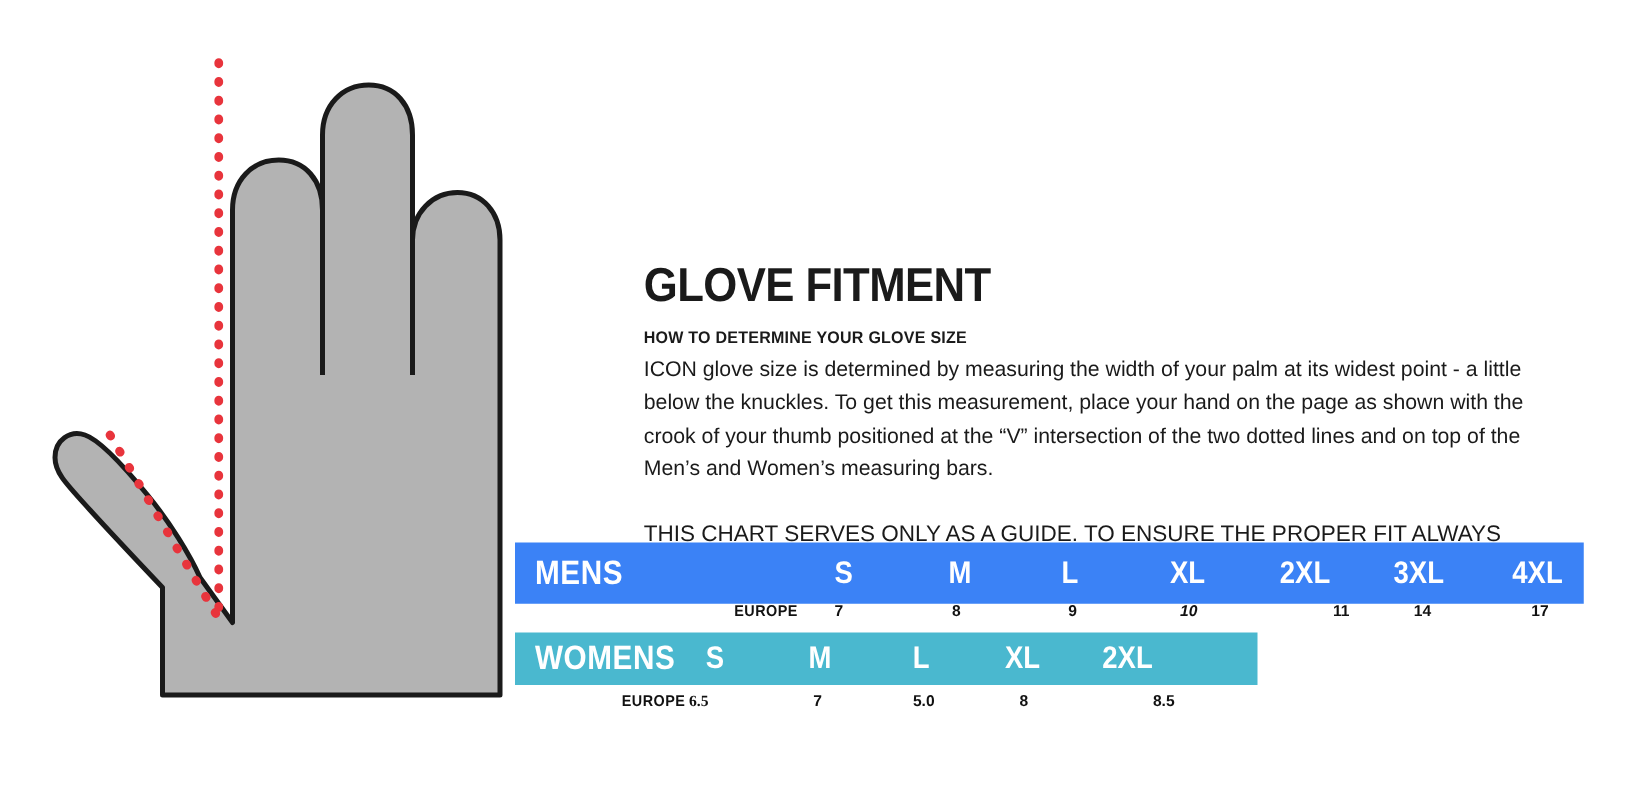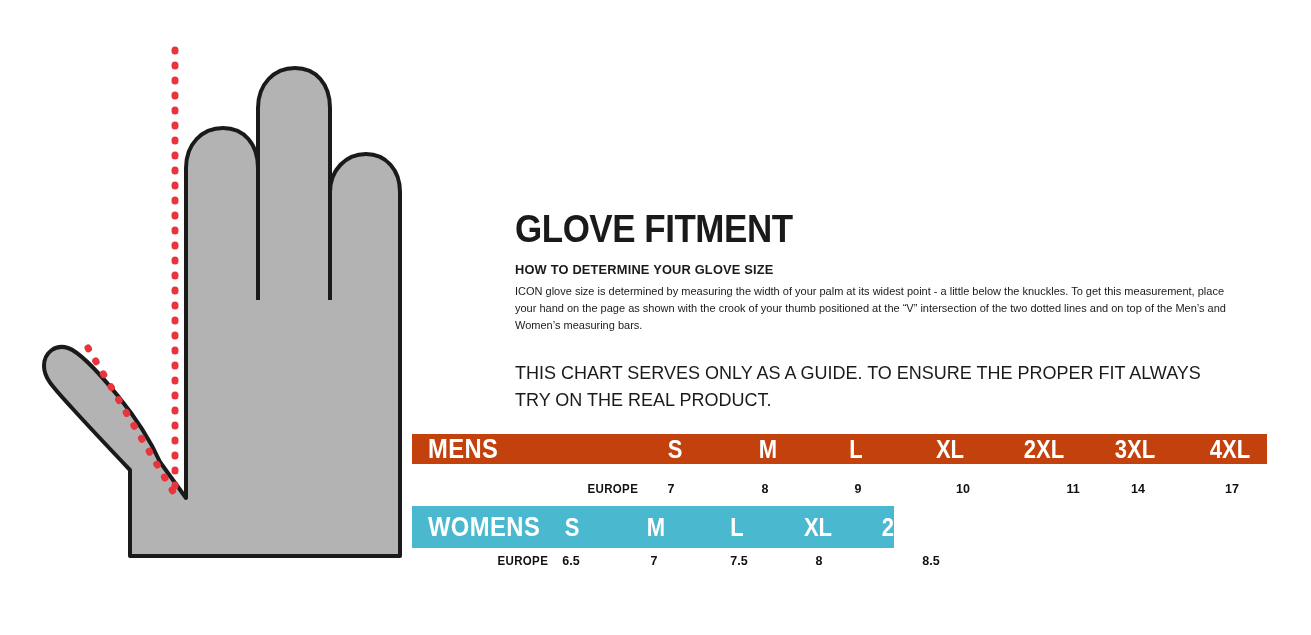--- a/index.html
+++ b/index.html
@@ -44,21 +44,21 @@
   }
   #subtitle {
     font-size: 13.5px;
     font-weight: bold;
     letter-spacing: 0.2px;
     margin: 0 0 6px 0;
     transform: scaleX(0.95);
     transform-origin: left center;
   }
   #body-copy {
-    font-size: 11px;
+    font-size: 17px;
     line-height: 1.55;
     margin: 0;
     max-width: 715px;
     color: #1a1a1a;
   }
   #guide-note {
     font-size: 18px;
     line-height: 1.5;
     margin: 26px 0 0 0;
     color: #1a1a1a;
@@ -67,27 +67,27 @@
   
   .size-bar {
     position: absolute;
     display: block;
     color: #ffffff;
   }
   #mens-bar {
     left: 412px;
     top: 434px;
     width: 855px;
-    height: 30px;
-    background: #c2410c;
+    height: 49px;
+    background: #3b82f6;
   }
   #womens-bar {
     left: 412px;
     top: 506px;
-    width: 482px;
+    width: 594px;
     height: 42px;
     background: #4ab8cf;
   }
   .bar-label {
     position: absolute;
     left: 16px;
     top: 50%;
     transform: translateY(-50%) scaleX(0.88);
     transform-origin: left center;
     font-family: "Liberation Sans Narrow", "Liberation Sans", sans-serif;
@@ -191,35 +191,35 @@
   <span class="size-cell" style="left:632px;">2XL</span>
   <span class="size-cell" style="left:723px;">3XL</span>
   <span class="size-cell" style="left:818px;">4XL</span>
 </div>
 
 <div class="europe-row" id="mens-europe-row">
   <span class="europe-label" style="right:629px;">EUROPE</span>
   <span class="europe-val" style="left:259px;">7</span>
   <span class="europe-val" style="left:353px;">8</span>
   <span class="europe-val" style="left:446px;">9</span>
-  <span class="europe-val" style="left:551px;">10</span>
+  <span class="europe-val" style="left:539px;font-style:italic;">10</span>
   <span class="europe-val" style="left:633px;margin-left:28px;">11</span>
   <span class="europe-val" style="left:726px;">14</span>
   <span class="europe-val" style="left:820px;">17</span>
 </div>
 
 <div class="size-bar" id="womens-bar">
   <span class="bar-label">WOMENS</span>
   <span class="size-cell" style="left:160px;">S</span>
   <span class="size-cell" style="left:244px;">M</span>
   <span class="size-cell" style="left:325px;">L</span>
   <span class="size-cell" style="left:406px;">XL</span>
   <span class="size-cell" style="left:490px;">2XL</span>
 </div>
 
 <div class="europe-row" id="womens-europe-row">
   <span class="europe-label" style="right:395px;">EUROPE</span>
-  <span class="europe-val" style="left:159px;">6.5</span>
+  <span class="europe-val" style="left:147px;font-family:Liberation Serif, serif;">6.5</span>
   <span class="europe-val" style="left:242px;">7</span>
-  <span class="europe-val" style="left:327px;">7.5</span>
+  <span class="europe-val" style="left:327px;">5.0</span>
   <span class="europe-val" style="left:407px;">8</span>
   <span class="europe-val" style="left:491px;margin-left:28px;">8.5</span>
 </div>
 
 </body></html>

